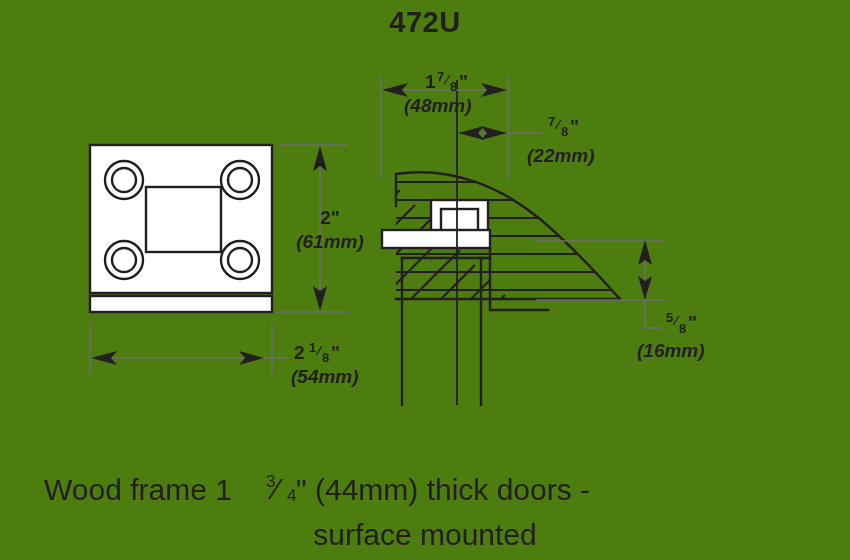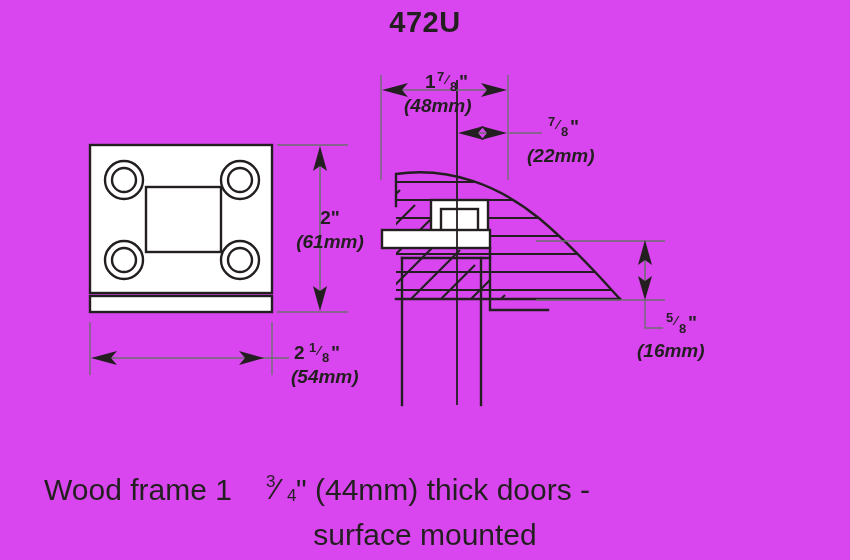--- a/index.html
+++ b/index.html
@@ -9,21 +9,21 @@
     background: #ffffff;
   }
   body {
     font-family: "Liberation Sans", sans-serif;
     color: #231f20;
   }
   #page {
     position: relative;
     width: 850px;
     height: 560px;
-    background: #d946ef;
+    background: #4d7c0f;
     overflow: hidden;
   }
   #drawing-svg {
     position: absolute;
     left: 0;
     top: 0;
     width: 850px;
     height: 560px;
     display: block;
   }

